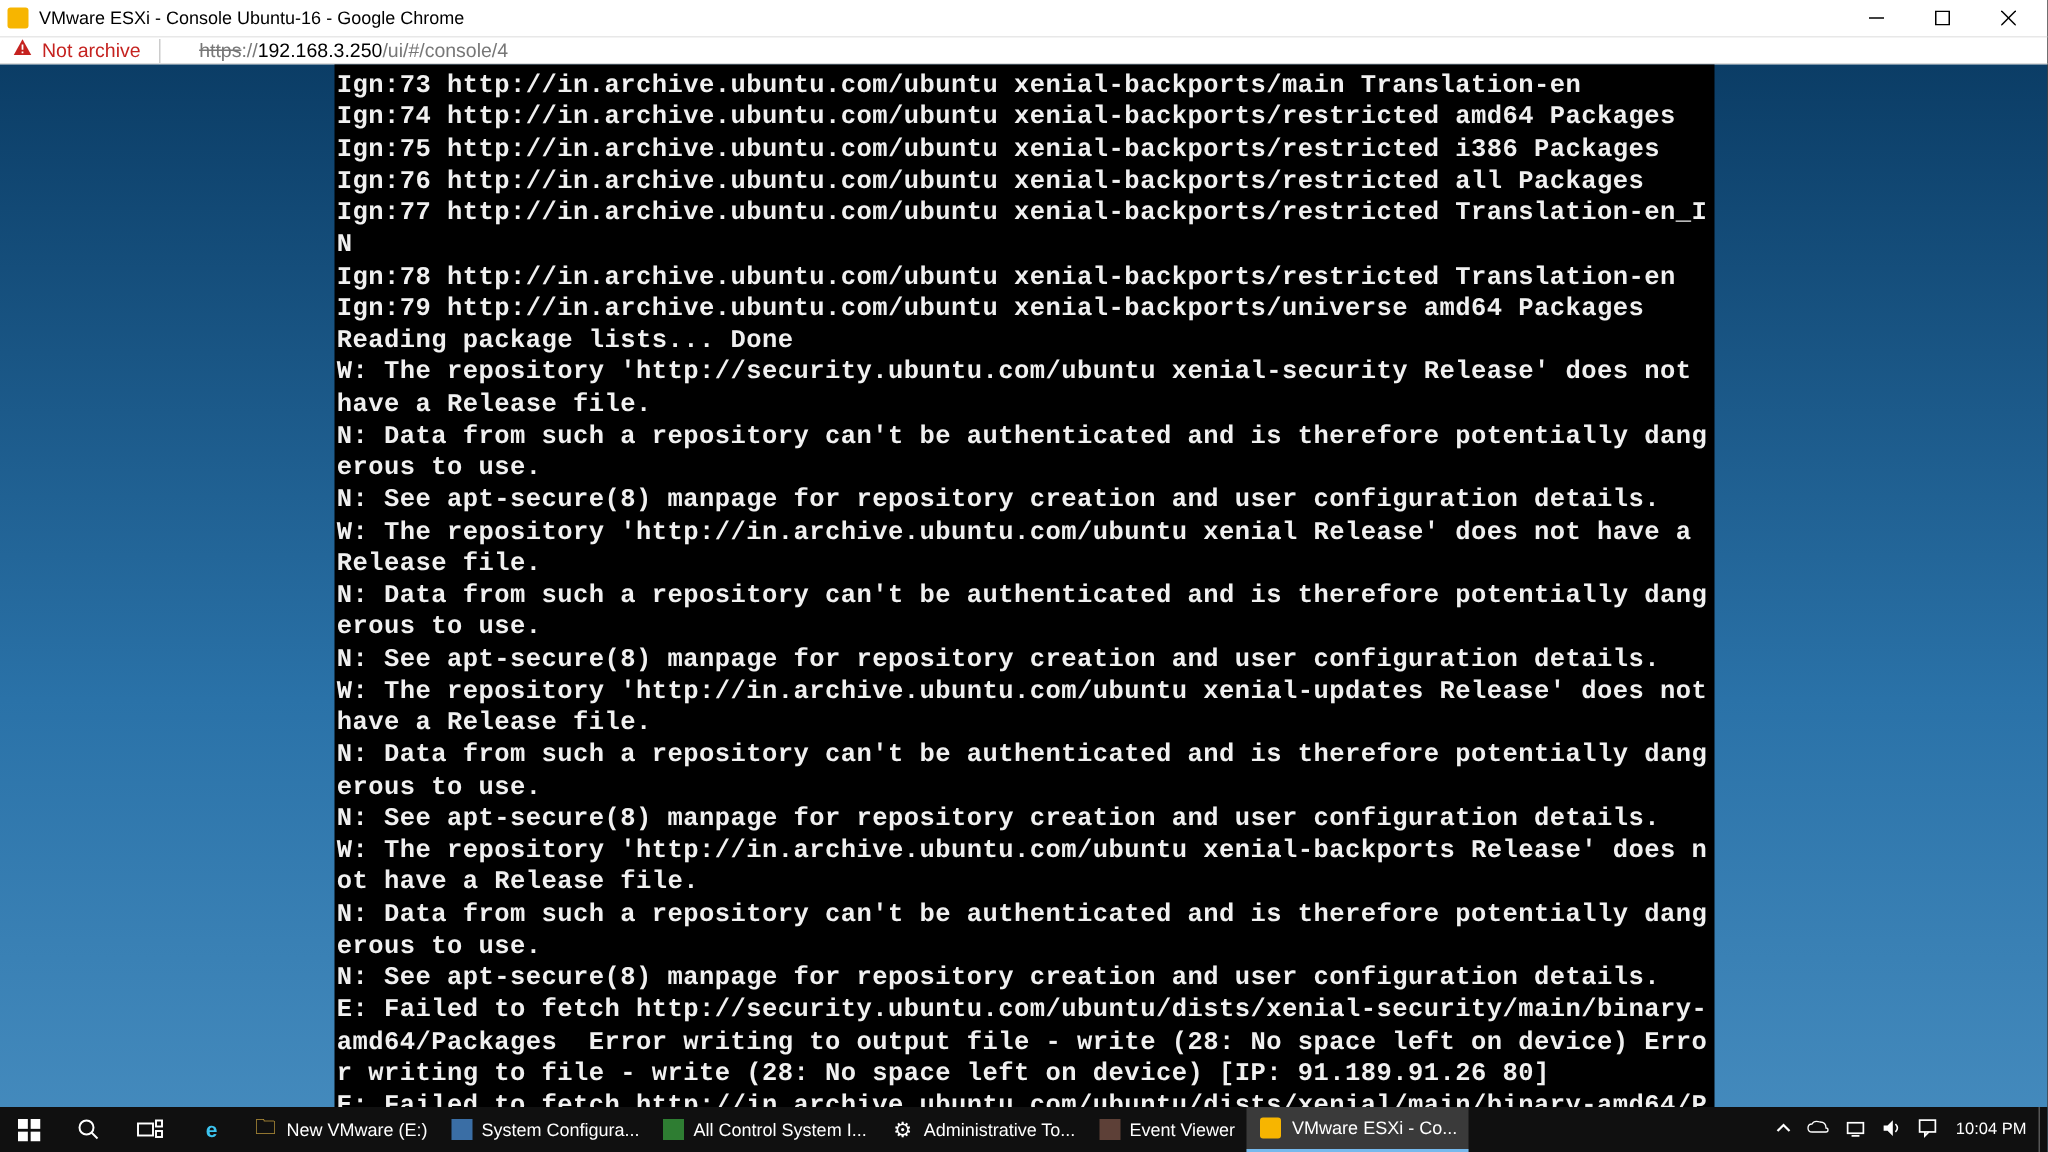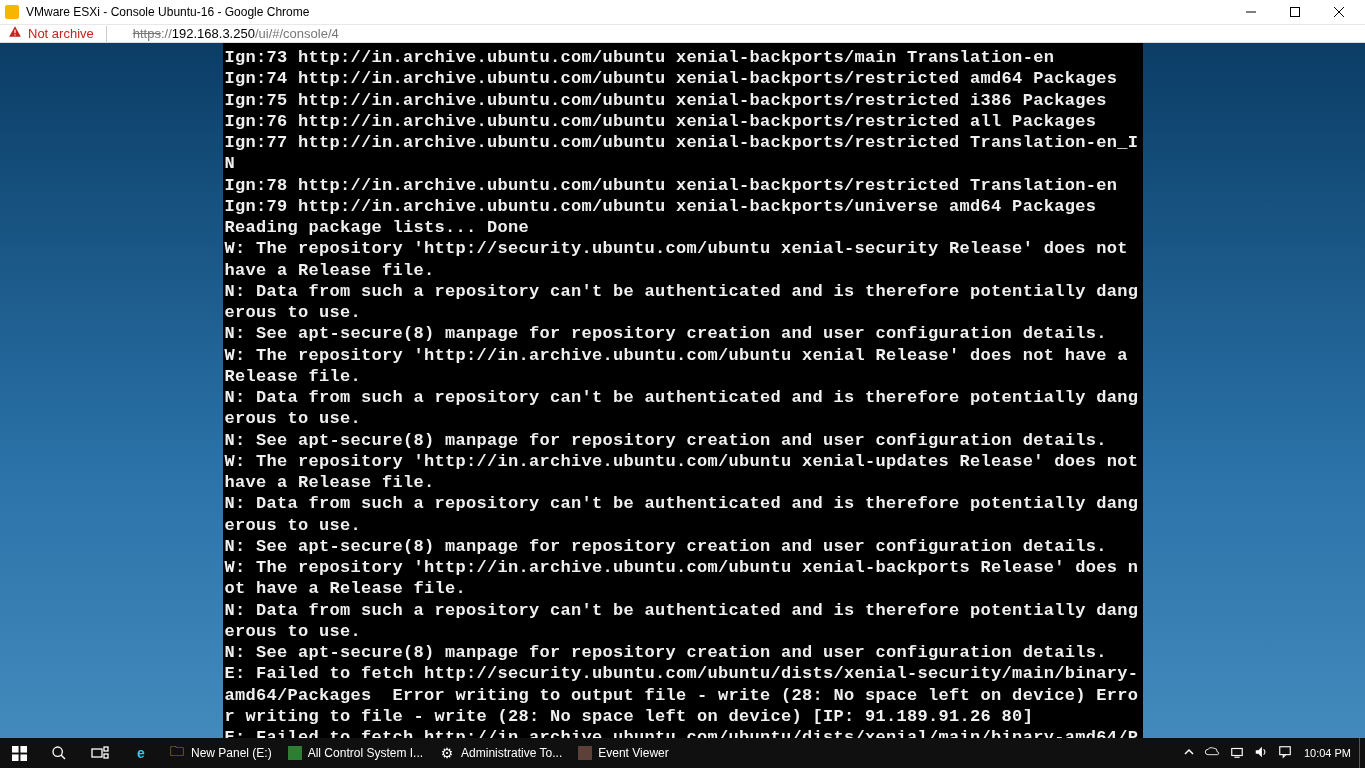--- a/index.html
+++ b/index.html
@@ -195,33 +195,43 @@
         <rect x="1" y="3" width="10" height="8"></rect>
         <rect x="13" y="1" width="4" height="4"></rect>
         <rect x="13" y="8" width="4" height="4"></rect>
       </svg>
   </div>
   <div class="tbtn iconbtn">
     <span class="tb-ico" style="color:#3cc4f0;font-weight:bold;">e</span>
   </div>
   <div class="tbtn">
     <span class="tb-ico folder">🗀</span>
-    <span>New Panel (E:)</span>
+    <span>New VMware (E:)</span>
+  </div>
+  <div class="tbtn">
+    <span class="tb-ico" style="background:#3a6ea5;width:14px;height:14px;"></span>
+    <span>System Configura...</span>
   </div>
   <div class="tbtn">
     <span class="tb-ico" style="background:#2e7d32;width:14px;height:14px;"></span>
     <span>All Control System I...</span>
   </div>
   <div class="tbtn">
     <span class="tb-ico">⚙</span>
     <span>Administrative To...</span>
   </div>
   <div class="tbtn">
     <span class="tb-ico" style="background:#5d4037;width:14px;height:14px;"></span>
     <span>Event Viewer</span>
+  </div>
+  <div class="tbtn active">
+    <span class="tb-ico">
+        <span class="vmico"></span>
+      </span>
+    <span>VMware ESXi - Co...</span>
   </div>
   <div class="tsep"></div>
   <div class="tray">
     <span>
       <svg width="10" height="10" viewBox="0 0 10 10">
           <path d="M1 7 L5 3 L9 7" fill="none" stroke="#fff" stroke-width="1.5"></path>
         </svg>
     </span>
     <span>
       <svg width="16" height="12" viewBox="0 0 24 16">

